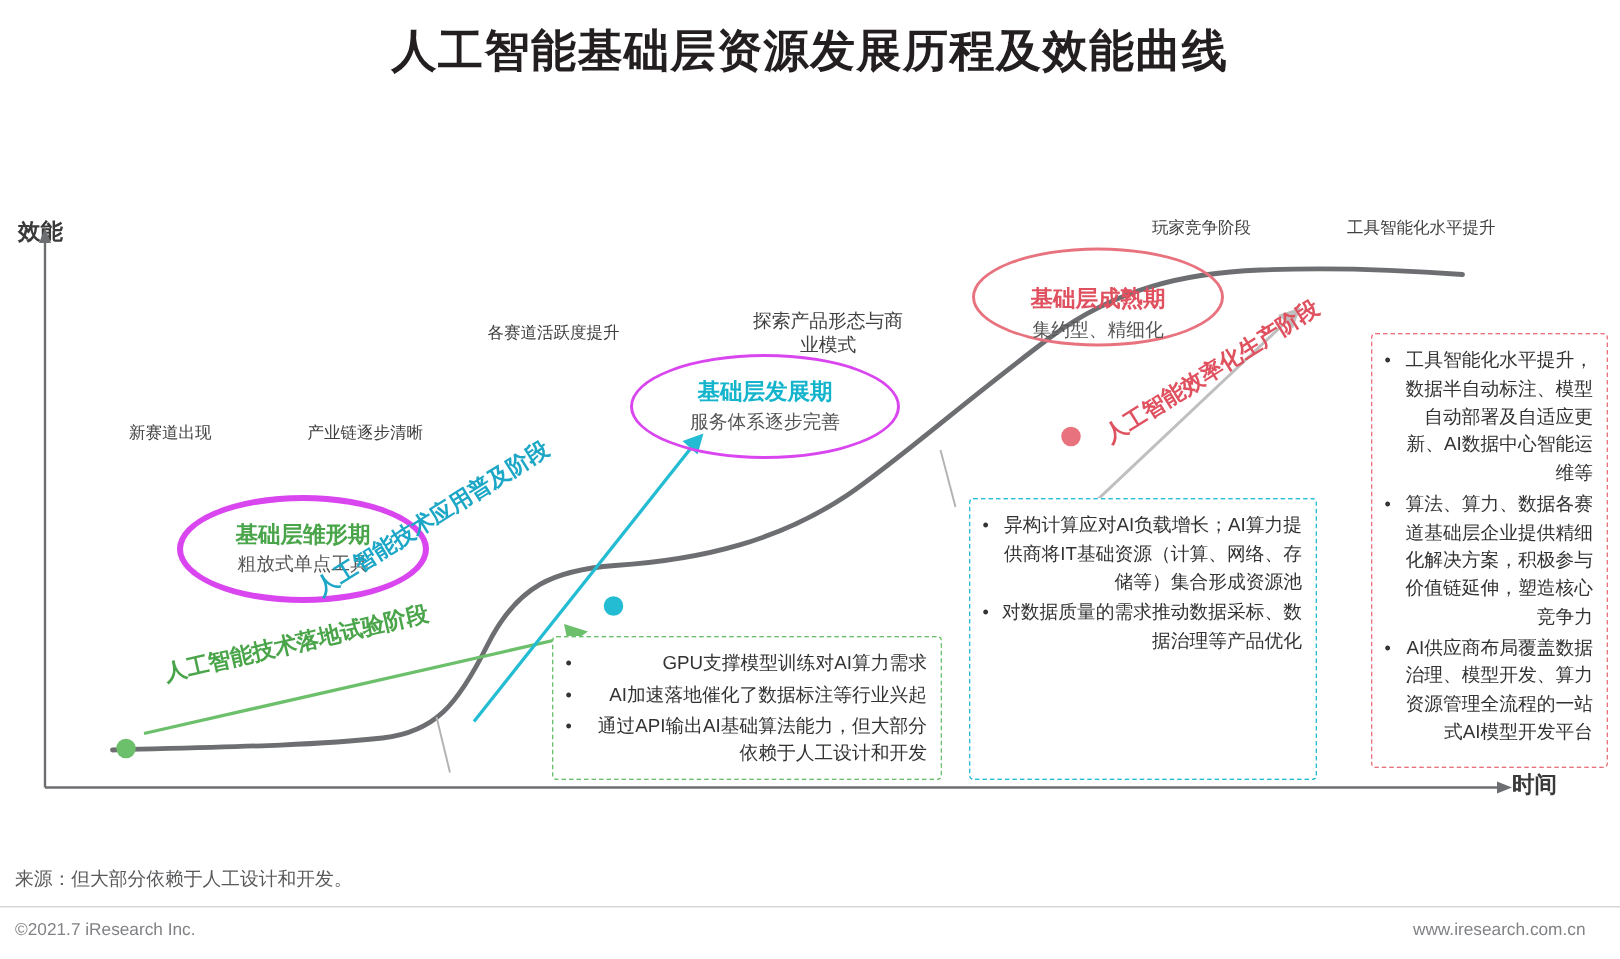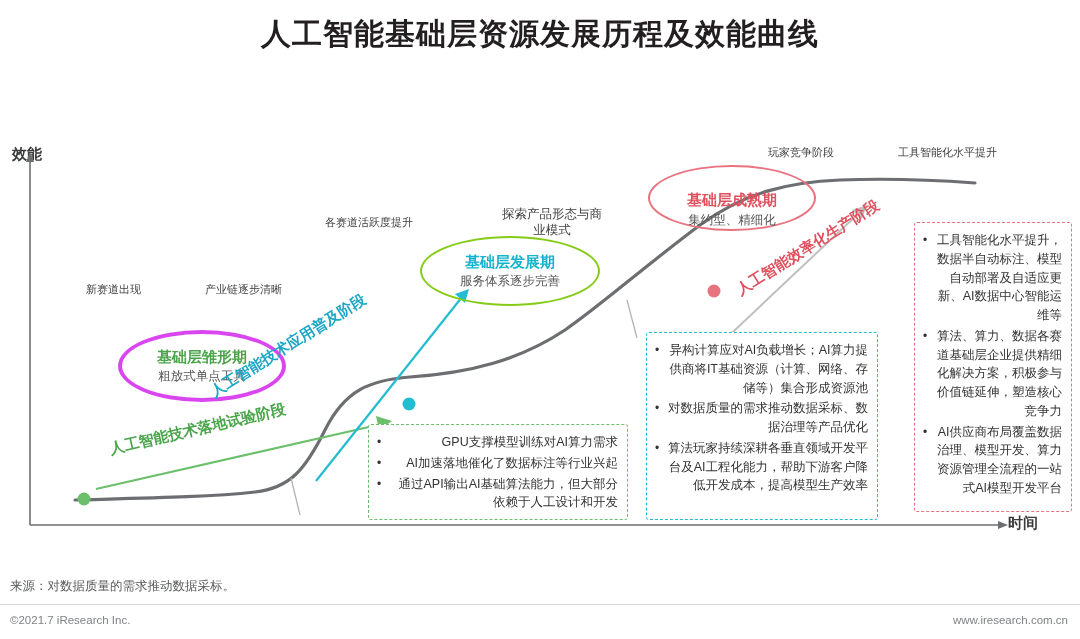--- a/index.html
+++ b/index.html
@@ -19,30 +19,30 @@
   }
   .axis-label-x {
     position:absolute; left:1008px; top:514px; font-size:15px; font-weight:bold; color:#3a3a3a;
   }
   svg.plot { position:absolute; left:0; top:0; width:1080px; height:639px; }
   .src {
     position:absolute; left:10px; top:578px; font-size:12.5px; color:#58595b;
   }
   .footer-line { position:absolute; left:0; top:604px; width:1080px; height:1px; background:#d7d7d7; }
   .copyright { position:absolute; left:10px; top:614px; font-size:11.5px; color:#808285; }
-  .site { position:absolute; right:12px; top:614px; font-size:11.5px; color:#808285;margin-left:16px; }
+  .site { position:absolute; right:23px; top:614px; font-size:11.5px; color:#808285;margin-left:16px; }
 
   
   .stage-oval {
     position:absolute; text-align:center; border-radius:50%/50%;
     font-weight:bold; line-height:1.25;
     display:flex; align-items:center; justify-content:center;
   }
   .oval-green { border:4px solid #d946ef; color:#4aa54a; }
-  .oval-cyan  { border:2px solid #84cc16; color:#14b4cd; }
+  .oval-cyan  { border:2px solid #d946ef; color:#14b4cd; }
   .oval-red   { border:2px solid #e8737f; color:#e0515f; }
 
   .small-note { position:absolute; font-size:11px; color:#404040; line-height:1.35; }
   .sub-note { position:absolute; font-size:12.5px; line-height:1.3; text-align:center; }
 
   .phase-text { position:absolute; font-weight:bold; font-size:15px; white-space:nowrap; }
   .phase-green { color:#4aa54a; }
   .phase-cyan  { color:#1ca7c6; }
   .phase-red   { color:#e0515f; }
 
@@ -139,21 +139,20 @@
     <div style="font-size:12.5px; font-weight:normal; color:#555; margin-top:2px;">服务体系逐步完善</div>
   </div>
 </div>
 
 <div class="phase-text phase-cyan" style="left:212px; top:384px; transform:rotate(-32deg); transform-origin:left center;">人工智能技术应用普及阶段</div>
 
 <div class="callout c-cyan" style="left:646px; top:332px; width:232px; height:188px;">
   <ul>
     <li>异构计算应对AI负载增长；AI算力提供商将IT基础资源（计算、网络、存储等）集合形成资源池</li>
     <li>对数据质量的需求推动数据采标、数据治理等产品优化</li>
-    <li>算法玩家持续深耕各垂直领域开发平台及AI工程化能力，帮助下游客户降低开发成本，提高模型生产效率</li>
   </ul>
 </div>
 
 <div class="small-note" style="left:768px; top:145px;">玩家竞争阶段</div>
 <div class="small-note" style="left:898px; top:145px;">工具智能化水平提升</div>
 
 <div class="stage-oval oval-red" style="left:648px; top:165px; width:164px; height:62px;align-items:flex-end;">
   <div>
     <div style="font-size:15px;">基础层成熟期</div>
     <div style="font-size:12.5px; font-weight:normal; color:#555; margin-top:4px;">集约型、精细化</div>
@@ -163,16 +162,16 @@
 <div class="phase-text phase-red" style="left:738px; top:282px; transform:rotate(-32deg); transform-origin:left center;">人工智能效率化生产阶段</div>
 
 <div class="callout c-red" style="left:914px; top:222px; width:158px; height:290px;">
   <ul>
     <li>工具智能化水平提升，数据半自动标注、模型自动部署及自适应更新、AI数据中心智能运维等</li>
     <li>算法、算力、数据各赛道基础层企业提供精细化解决方案，积极参与价值链延伸，塑造核心竞争力</li>
     <li>AI供应商布局覆盖数据治理、模型开发、算力资源管理全流程的一站式AI模型开发平台</li>
   </ul>
 </div>
 
-<div class="src">来源：对数据质量的需求推动数据采标。</div>
+<div class="src">来源：但大部分依赖于人工设计和开发。</div>
 <div class="footer-line"></div>
 <div class="copyright">©2021.7 iResearch Inc.</div>
 <div class="site">www.iresearch.com.cn</div>
 
 </body></html>

